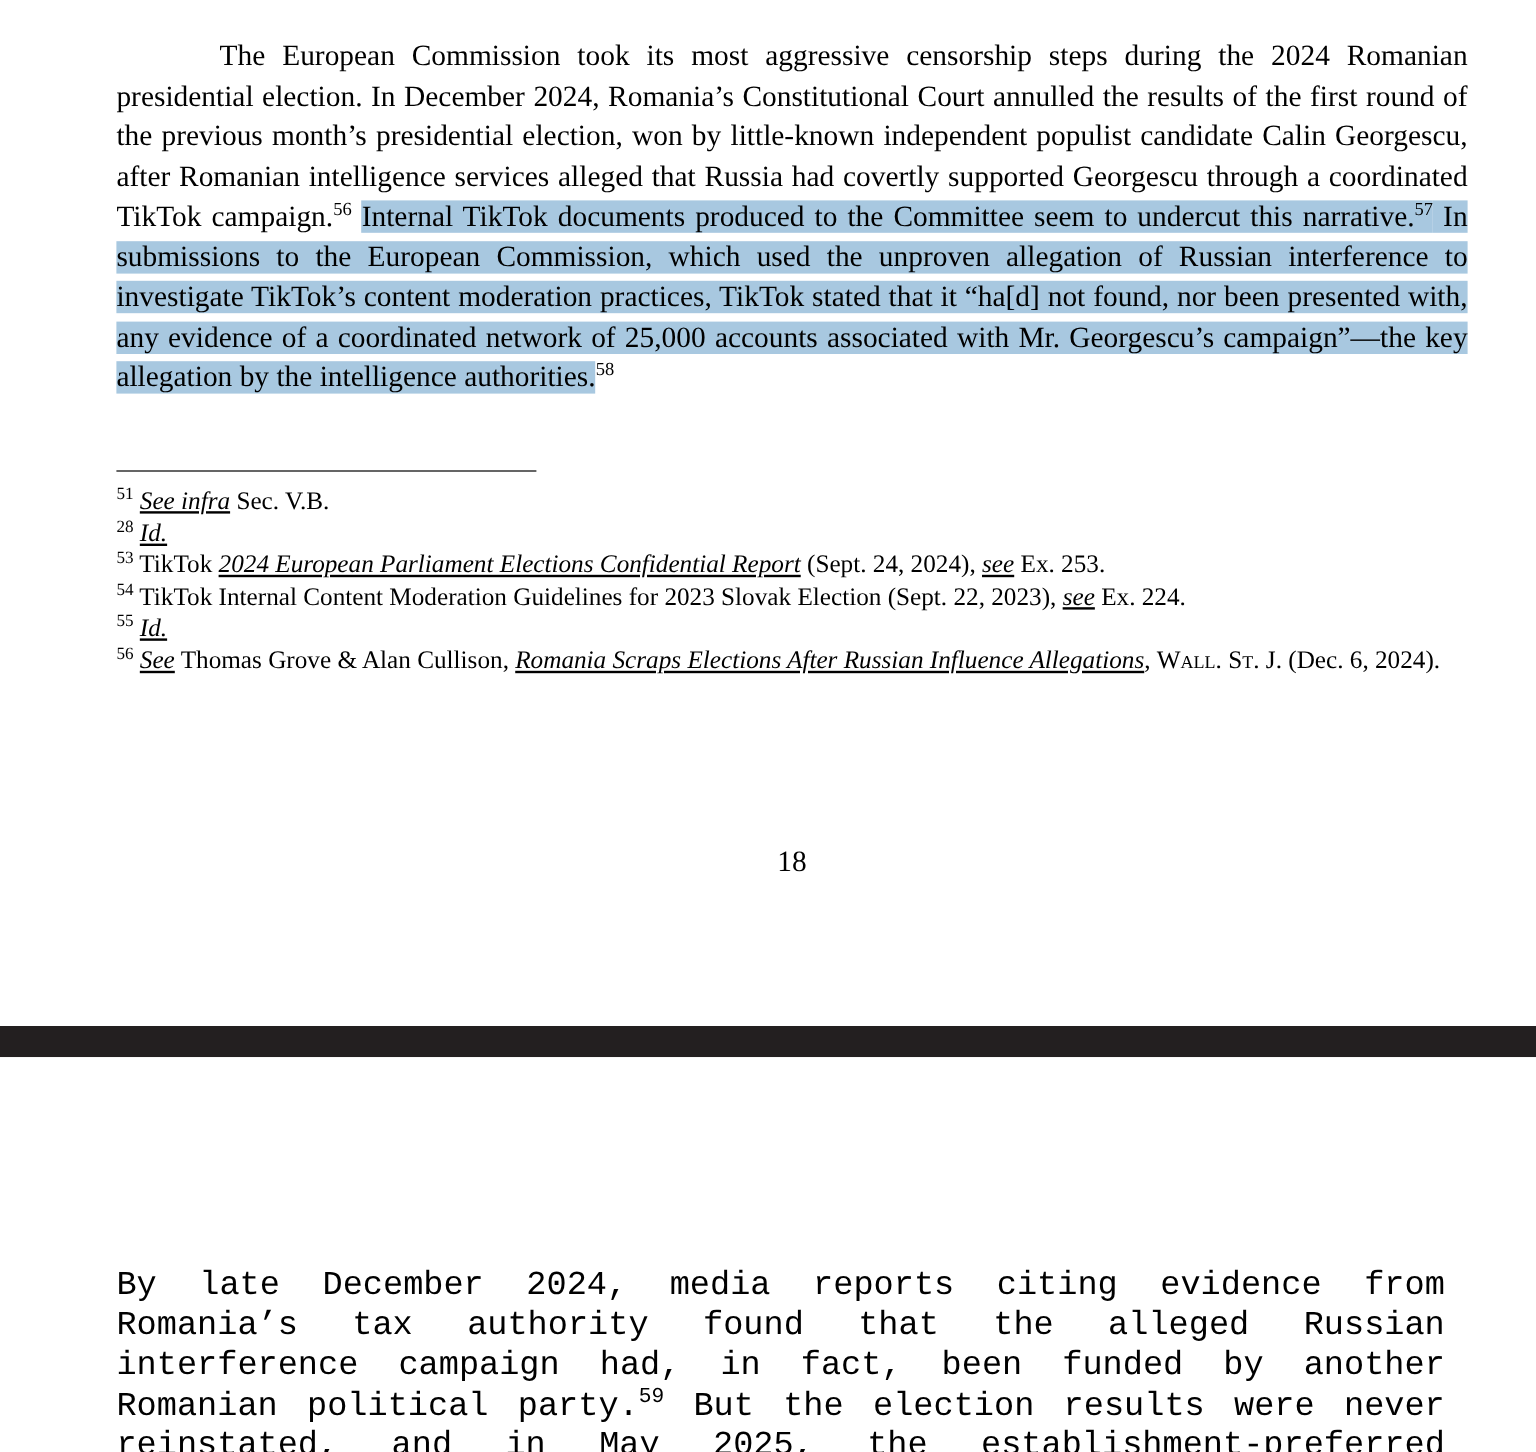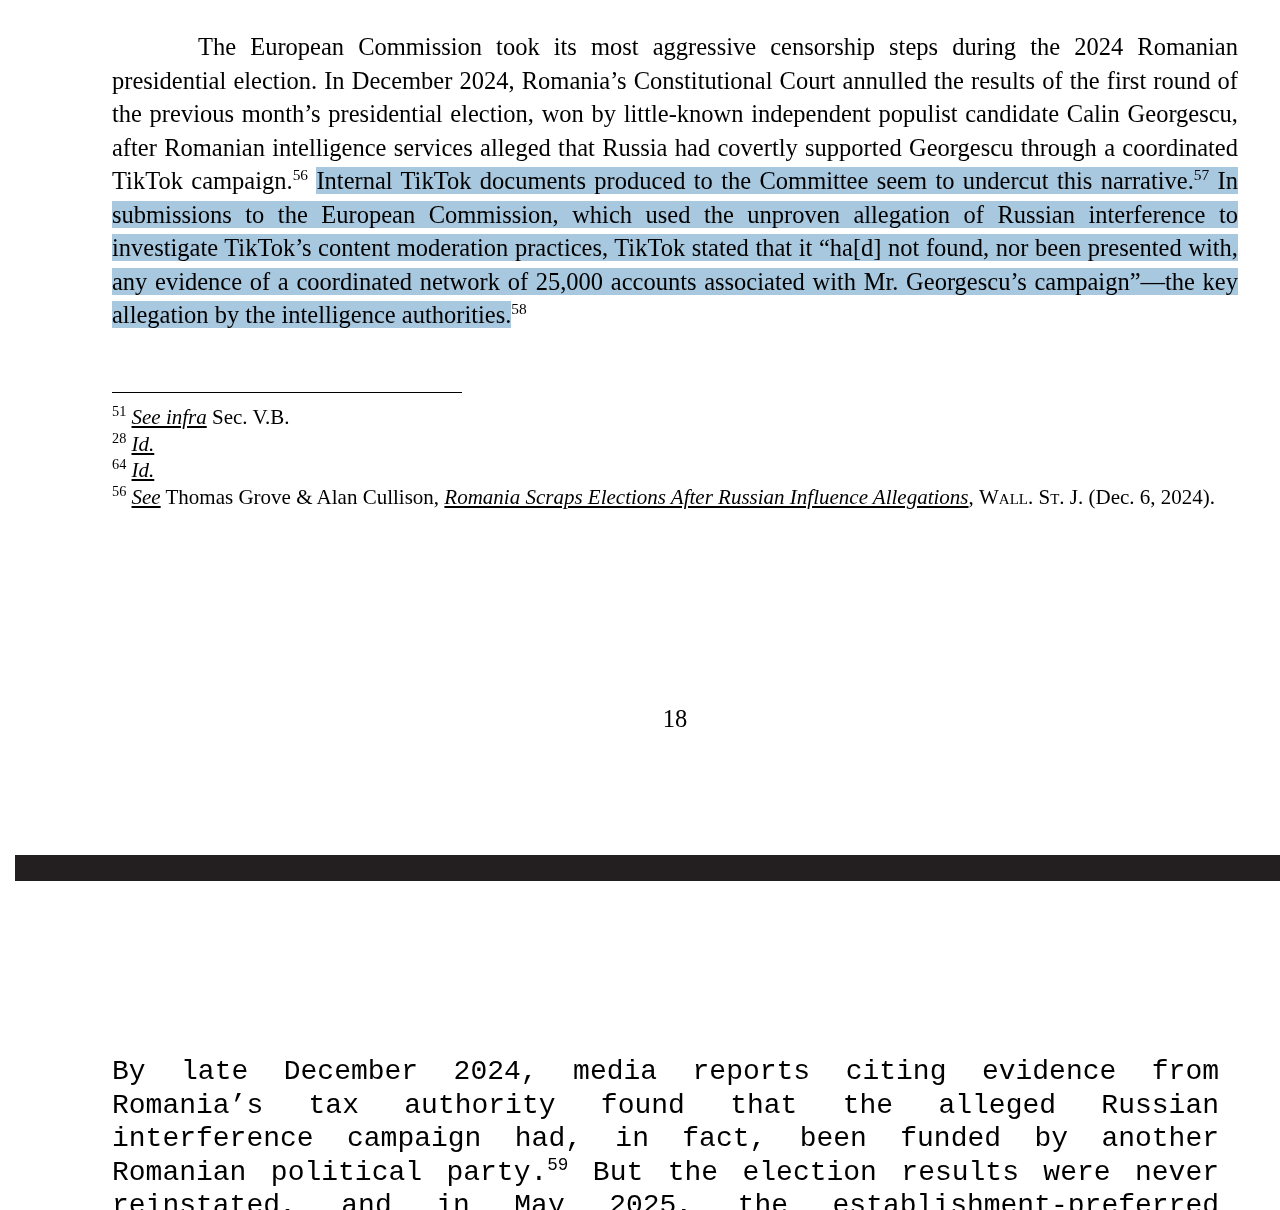--- a/index.html
+++ b/index.html
@@ -10,21 +10,21 @@
   body {
     width: 1280px;
     height: 1210px;
     font-family: "Liberation Serif", serif;
     color: #000000;
     overflow: hidden;
     position: relative;
   }
   .page {
     position: absolute;
-    left: 15px;
+    left: 0;
     top: 0;
     width: 1019px;
     height: 1210px;
   }
 
   
   .sheet-top {
     position: absolute;
     left: 0;
     top: 0;
@@ -153,24 +153,34 @@
         <i>See infra</i> Sec. V.B.
         
       </p>
 
       <p class="fn">
         <sup>28</sup>
         <i>Id.</i>
         
       </p>
 
-
-
-      <p class="fn">
-        <sup>64</sup>
+      <p class="fn">
+        <sup>53</sup>
+        TikTok <i>2024 European Parliament Elections Confidential Report</i> (Sept. 24, 2024), <i>see</i> Ex. 253.
+        
+      </p>
+
+      <p class="fn">
+        <sup>54</sup>
+        TikTok Internal Content Moderation Guidelines for 2023 Slovak Election (Sept. 22, 2023), <i>see</i> Ex. 224.
+        
+      </p>
+
+      <p class="fn">
+        <sup>55</sup>
         <i>Id.</i>
         
       </p>
 
       <p class="fn">
         <sup>56</sup>
         <i>See</i> Thomas Grove &amp; Alan Cullison, <i>Romania Scraps Elections After Russian Influence Allegations</i>, <span class="smallcaps">Wall. St. J.</span> (Dec. 6, 2024).
         
       </p>
 

